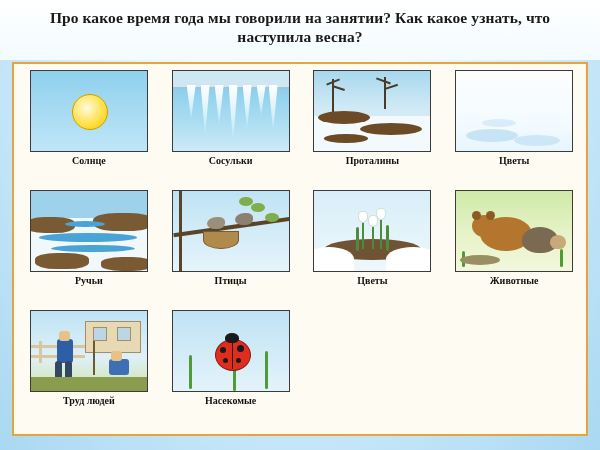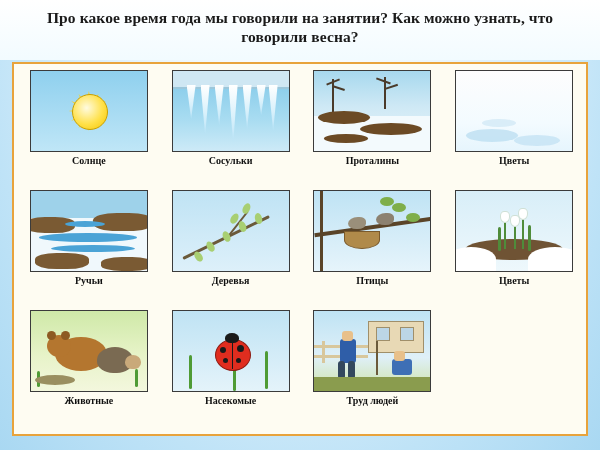--- a/index.html
+++ b/index.html
@@ -165,21 +165,21 @@
   .house { position:absolute; background:#e8d9b5; border:1px solid #a08f6a; }
   .fence { position:absolute; background:#d8c79c; }
   .person { position:absolute; border-radius:3px; }
   .sapling { position:absolute; width:2px; background:#6b5a3a; }
 </style>
 </head>
 <body>
 
 <div class="slide">
 
-  <h1 class="title">Про какое время года мы говорили на занятии? Как можно узнать, что говорили весна?</h1>
+  <h1 class="title">Про какое время года мы говорили на занятии? Как какое узнать, что наступила весна?</h1>
 
   <div class="board">
     <div class="grid">
 
       <div class="cell">
         <div class="pic p-sun">
           <div class="ray" style="transform:rotate(0deg)"></div>
           <div class="ray" style="transform:rotate(30deg)"></div>
           <div class="ray" style="transform:rotate(60deg)"></div>
           <div class="ray" style="transform:rotate(90deg)"></div>
@@ -238,34 +238,20 @@
           <div class="brook-dirt" style="left:4px;top:62px;width:54px;height:16px;"></div>
           <div class="brook-dirt" style="left:70px;top:66px;width:52px;height:14px;"></div>
           <div class="stream" style="left:8px;top:42px;width:98px;height:9px;"></div>
           <div class="stream" style="left:20px;top:54px;width:84px;height:7px;"></div>
           <div class="stream" style="left:34px;top:30px;width:40px;height:6px;"></div>
         </div>
         <div class="caption">Ручьи</div>
       </div>
 
 
-      <div class="cell">
-        <div class="pic p-branch">
-          <div class="branch" style="left:10px;top:66px;width:96px;height:3px;transform:rotate(-26deg);transform-origin:left center;"></div>
-          <div class="branch" style="left:54px;top:46px;width:34px;height:2px;transform:rotate(-52deg);transform-origin:left center;"></div>
-          <div class="bud" style="left:34px;top:50px;transform:rotate(-30deg)"></div>
-          <div class="bud" style="left:50px;top:40px;transform:rotate(-25deg)"></div>
-          <div class="bud" style="left:66px;top:30px;transform:rotate(-20deg)"></div>
-          <div class="bud" style="left:82px;top:22px;transform:rotate(-15deg)"></div>
-          <div class="bud" style="left:58px;top:22px;transform:rotate(30deg)"></div>
-          <div class="bud" style="left:70px;top:12px;transform:rotate(25deg)"></div>
-          <div class="bud" style="left:22px;top:60px;transform:rotate(-35deg)"></div>
-        </div>
-        <div class="caption">Деревья</div>
-      </div>
 
       <div class="cell">
         <div class="pic p-bird">
           <div class="bbranch" style="left:0;top:34px;width:118px;height:4px;transform:rotate(-8deg)"></div>
           <div class="bbranch" style="left:6px;top:0;width:3px;height:80px;"></div>
           <div class="leafg" style="left:78px;top:12px;"></div>
           <div class="leafg" style="left:92px;top:22px;"></div>
           <div class="leafg" style="left:66px;top:6px;"></div>
           <div class="nest" style="left:30px;top:40px;"></div>
           <div class="birdy" style="left:34px;top:26px;"></div>
@@ -297,36 +283,20 @@
           <div class="bear" style="left:16px;top:24px;width:24px;height:22px;"></div>
           <div class="bear" style="left:16px;top:20px;width:9px;height:9px;background:#8d5a22"></div>
           <div class="bear" style="left:30px;top:20px;width:9px;height:9px;background:#8d5a22"></div>
           <div class="hedge" style="left:66px;top:36px;width:36px;height:26px;"></div>
           <div class="hedge" style="left:94px;top:44px;width:16px;height:14px;background:#c9a97a;"></div>
           <div class="blade" style="left:6px;top:60px;height:16px;"></div>
           <div class="blade" style="left:104px;top:58px;height:18px;"></div>
           <div class="bear" style="left:4px;top:64px;width:40px;height:10px;background:#9a8f60;"></div>
         </div>
         <div class="caption">Животные</div>
-      </div>
-
-      <div class="cell">
-        <div class="pic p-insect">
-          <div class="blade" style="left:16px;top:44px;height:34px;"></div>
-          <div class="blade" style="left:92px;top:40px;height:38px;"></div>
-          <div class="blade" style="left:60px;top:56px;height:24px;"></div>
-          <div class="lb-body" style="left:42px;top:28px;"></div>
-          <div class="lb-line" style="left:59px;top:28px;height:30px;"></div>
-          <div class="lb-head" style="left:52px;top:22px;"></div>
-          <div class="lb-dot" style="left:47px;top:36px;width:6px;height:6px;"></div>
-          <div class="lb-dot" style="left:64px;top:34px;width:7px;height:7px;"></div>
-          <div class="lb-dot" style="left:50px;top:47px;width:5px;height:5px;"></div>
-          <div class="lb-dot" style="left:63px;top:47px;width:5px;height:5px;"></div>
-        </div>
-        <div class="caption">Насекомые</div>
       </div>
 
       <div class="cell">
         <div class="pic p-work">
           <div class="house" style="left:54px;top:10px;width:54px;height:30px;"></div>
           <div class="house" style="left:62px;top:16px;width:12px;height:12px;background:#bcd6e6;"></div>
           <div class="house" style="left:86px;top:16px;width:12px;height:12px;background:#bcd6e6;"></div>
           <div class="fence" style="left:0;top:34px;width:54px;height:3px;"></div>
           <div class="fence" style="left:0;top:44px;width:54px;height:3px;"></div>
           <div class="fence" style="left:8px;top:30px;width:3px;height:22px;"></div>
@@ -336,15 +306,31 @@
           <div class="person" style="left:24px;top:50px;width:7px;height:18px;background:#33485e;"></div>
           <div class="person" style="left:34px;top:50px;width:7px;height:18px;background:#33485e;"></div>
           <div class="person" style="left:78px;top:48px;width:20px;height:16px;background:#3e6fb5;"></div>
           <div class="person" style="left:80px;top:40px;width:11px;height:10px;background:#e8c08a;"></div>
           <div class="sapling" style="left:62px;top:30px;height:34px;"></div>
           <div class="person" style="left:0;top:66px;width:118px;height:14px;background:#8a9c4e;border-radius:0;"></div>
         </div>
         <div class="caption">Труд людей</div>
       </div>
 
+      <div class="cell">
+        <div class="pic p-insect">
+          <div class="blade" style="left:16px;top:44px;height:34px;"></div>
+          <div class="blade" style="left:92px;top:40px;height:38px;"></div>
+          <div class="blade" style="left:60px;top:56px;height:24px;"></div>
+          <div class="lb-body" style="left:42px;top:28px;"></div>
+          <div class="lb-line" style="left:59px;top:28px;height:30px;"></div>
+          <div class="lb-head" style="left:52px;top:22px;"></div>
+          <div class="lb-dot" style="left:47px;top:36px;width:6px;height:6px;"></div>
+          <div class="lb-dot" style="left:64px;top:34px;width:7px;height:7px;"></div>
+          <div class="lb-dot" style="left:50px;top:47px;width:5px;height:5px;"></div>
+          <div class="lb-dot" style="left:63px;top:47px;width:5px;height:5px;"></div>
+        </div>
+        <div class="caption">Насекомые</div>
+      </div>
+
     </div>
   </div>
 </div>
 
 </body></html>

